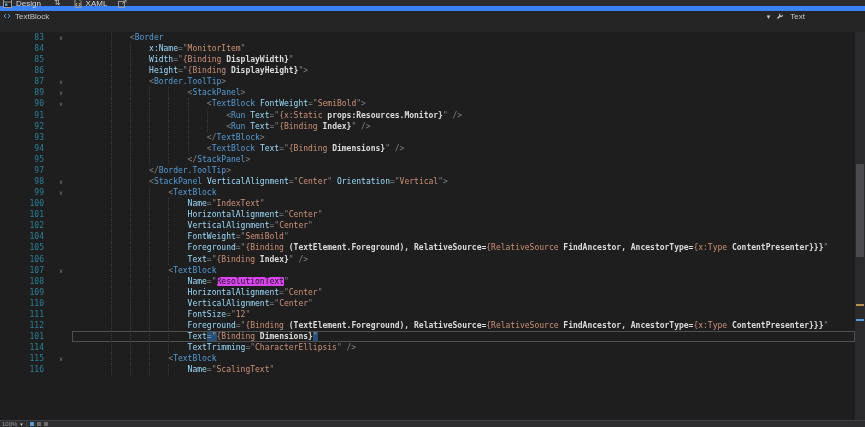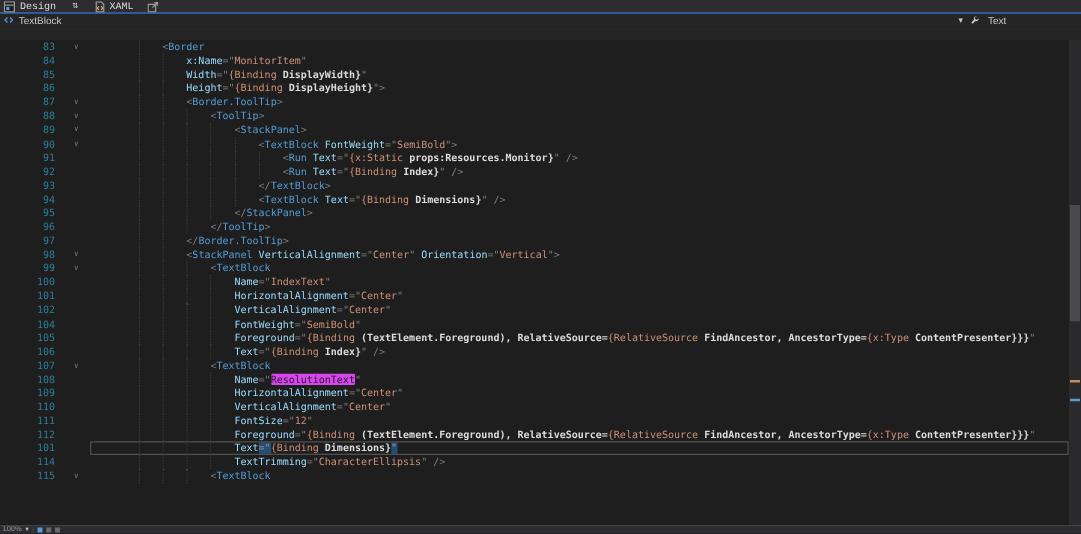--- a/index.html
+++ b/index.html
@@ -1,20 +1,20 @@
 <!DOCTYPE html>
 <html><head>
 <meta charset="utf-8">
 <style>
   html,body{margin:0;padding:0;width:865px;height:427px;overflow:hidden;
     background:#1E1E1E;font-family:"Liberation Sans",sans-serif;}
   *{box-sizing:border-box;}
   .bar{display:flex;align-items:center;}
-  #row1{height:11px;background:#2D2D30;border-bottom:1px solid #3b82f6;
-    font-size:8px;color:#DCDCDC;padding-left:3px;gap:5px;font-family:Liberation Mono, monospace;}
+  #row1{height:11px;background:#2D2D30;border-bottom:5px solid #3b82f6;
+    font-size:8px;color:#DCDCDC;padding-left:3px;gap:5px;}
   #row1 .grp{display:flex;align-items:center;gap:4px;}
   #row2{height:10px;background:#252526;font-size:8px;color:#C8C8C8;
     padding-left:3px;gap:4px;}
   #row2 .spacer{flex:1;}
   #row2 .right{display:flex;align-items:center;gap:6px;margin-right:60px;}
   #row3{height:11px;background:#252526;}
   .tab{display:flex;gap:4px;background:#1E1E1E;height:100%;
     padding:0 10px 0 11px;font-size:8px;color:#C8C8C8;margin-top:31px;}
   .glyph{color:#C8C8C8;font-size:8px;line-height:1;}
   .caret{color:#C8C8C8;font-size:7px;line-height:1;}
@@ -133,25 +133,20 @@
         <span class="ln">86</span>
         <span class="fold"></span>
         <span class="code"><i class="ig" style="left: 38.56px;"></i><i class="ig" style="left: 57.84px;"></i>                <span class="tok-a">Height</span><span class="tok-d">="</span><span class="tok-v">{Binding</span><span class="tok-t"> </span><span class="tok-m">DisplayHeight}</span><span class="tok-d">"&gt;</span></span>
       </div>
       <div class="cl">
         <span class="ln">87</span>
         <span class="fold">∨</span>
         <span class="code"><i class="ig" style="left: 38.56px;"></i><i class="ig" style="left: 57.84px;"></i>                <span class="tok-d">&lt;</span><span class="tok-e">Border.ToolTip</span><span class="tok-d">&gt;</span></span>
       </div>
       <div class="cl">
-        <span class="ln">88</span>
-        <span class="fold">∨</span>
-        <span class="code"><i class="ig" style="left: 38.56px;"></i><i class="ig" style="left: 57.84px;"></i><i class="ig" style="left: 77.12px;"></i>                    <span class="tok-d">&lt;</span><span class="tok-e">ToolTip</span><span class="tok-d">&gt;</span></span>
-      </div>
-      <div class="cl">
         <span class="ln">89</span>
         <span class="fold">∨</span>
         <span class="code"><i class="ig" style="left: 38.56px;"></i><i class="ig" style="left: 57.84px;"></i><i class="ig" style="left: 77.12px;"></i><i class="ig" style="left: 96.4px;"></i>                        <span class="tok-d">&lt;</span><span class="tok-e">StackPanel</span><span class="tok-d">&gt;</span></span>
       </div>
       <div class="cl">
         <span class="ln">90</span>
         <span class="fold">∨</span>
         <span class="code"><i class="ig" style="left: 38.56px;"></i><i class="ig" style="left: 57.84px;"></i><i class="ig" style="left: 77.12px;"></i><i class="ig" style="left: 96.4px;"></i><i class="ig" style="left: 115.68px;"></i>                            <span class="tok-d">&lt;</span><span class="tok-e">TextBlock</span><span class="tok-t"> </span><span class="tok-a">FontWeight</span><span class="tok-d">="</span><span class="tok-v">SemiBold</span><span class="tok-d">"&gt;</span></span>
       </div>
       <div class="cl">
@@ -171,25 +166,20 @@
       </div>
       <div class="cl">
         <span class="ln">94</span>
         <span class="fold"></span>
         <span class="code"><i class="ig" style="left: 38.56px;"></i><i class="ig" style="left: 57.84px;"></i><i class="ig" style="left: 77.12px;"></i><i class="ig" style="left: 96.4px;"></i><i class="ig" style="left: 115.68px;"></i>                            <span class="tok-d">&lt;</span><span class="tok-e">TextBlock</span><span class="tok-t"> </span><span class="tok-a">Text</span><span class="tok-d">="</span><span class="tok-v">{Binding</span><span class="tok-t"> </span><span class="tok-m">Dimensions}</span><span class="tok-d">" /&gt;</span></span>
       </div>
       <div class="cl">
         <span class="ln">95</span>
         <span class="fold"></span>
         <span class="code"><i class="ig" style="left: 38.56px;"></i><i class="ig" style="left: 57.84px;"></i><i class="ig" style="left: 77.12px;"></i><i class="ig" style="left: 96.4px;"></i>                        <span class="tok-d">&lt;/</span><span class="tok-e">StackPanel</span><span class="tok-d">&gt;</span></span>
-      </div>
-      <div class="cl">
-        <span class="ln">96</span>
-        <span class="fold"></span>
-        <span class="code"><i class="ig" style="left: 38.56px;"></i><i class="ig" style="left: 57.84px;"></i><i class="ig" style="left: 77.12px;"></i>                    <span class="tok-d">&lt;/</span><span class="tok-e">ToolTip</span><span class="tok-d">&gt;</span></span>
       </div>
       <div class="cl">
         <span class="ln">97</span>
         <span class="fold"></span>
         <span class="code"><i class="ig" style="left: 38.56px;"></i><i class="ig" style="left: 57.84px;"></i>                <span class="tok-d">&lt;/</span><span class="tok-e">Border.ToolTip</span><span class="tok-d">&gt;</span></span>
       </div>
       <div class="cl">
         <span class="ln">98</span>
         <span class="fold">∨</span>
         <span class="code"><i class="ig" style="left: 38.56px;"></i><i class="ig" style="left: 57.84px;"></i>                <span class="tok-d">&lt;</span><span class="tok-e">StackPanel</span><span class="tok-t"> </span><span class="tok-a">VerticalAlignment</span><span class="tok-d">="</span><span class="tok-v">Center</span><span class="tok-d">"</span><span class="tok-t"> </span><span class="tok-a">Orientation</span><span class="tok-d">="</span><span class="tok-v">Vertical</span><span class="tok-d">"&gt;</span></span>
@@ -266,20 +256,25 @@
       </div>
       <div class="cl">
         <span class="ln">114</span>
         <span class="fold"></span>
         <span class="code"><i class="ig" style="left: 38.56px;"></i><i class="ig" style="left: 57.84px;"></i><i class="ig" style="left: 77.12px;"></i><i class="ig" style="left: 96.4px;"></i>                        <span class="tok-a">TextTrimming</span><span class="tok-d">="</span><span class="tok-v">CharacterEllipsis</span><span class="tok-d">" /&gt;</span></span>
       </div>
       <div class="cl">
         <span class="ln">115</span>
         <span class="fold">∨</span>
         <span class="code"><i class="ig" style="left: 38.56px;"></i><i class="ig" style="left: 57.84px;"></i><i class="ig" style="left: 77.12px;"></i>                    <span class="tok-d">&lt;</span><span class="tok-e">TextBlock</span></span>
+      </div>
+      <div class="cl">
+        <span class="ln">116</span>
+        <span class="fold"></span>
+        <span class="code"><i class="ig" style="left: 38.56px;"></i><i class="ig" style="left: 57.84px;"></i><i class="ig" style="left: 77.12px;"></i><i class="ig" style="left: 96.4px;"></i>                        <span class="tok-a">Name</span><span class="tok-d">="</span><span class="tok-v">ScalingText</span><span class="tok-d">"</span></span>
       </div>
     </div>
   <div id="vscroll">
     <div id="vthumb"></div>
     <div class="smark" style="top:70%;background:#BE9155"></div>
     <div class="smark" style="top:74%;background:#569CD6"></div>
   </div>
 </div>
 
 <div id="status">

